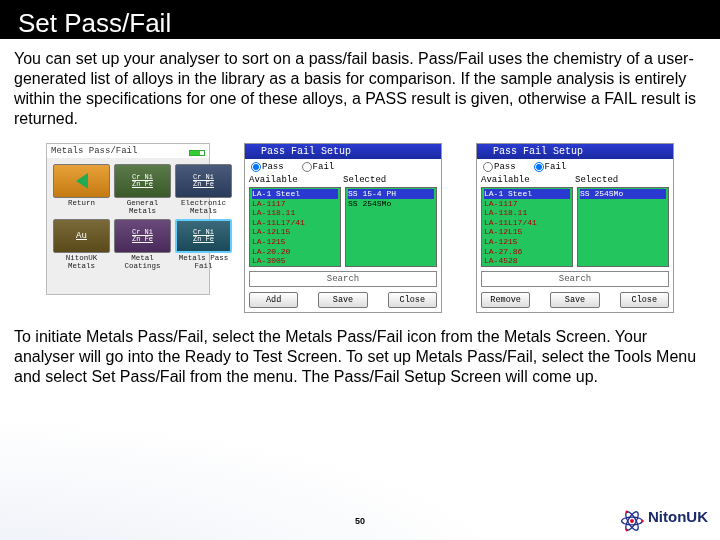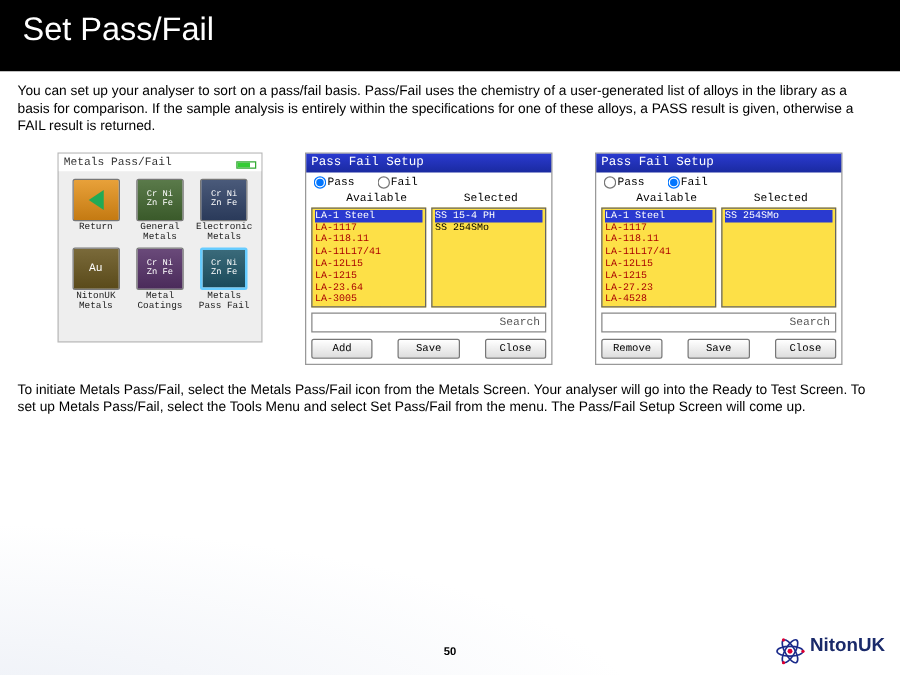--- a/index.html
+++ b/index.html
@@ -7,25 +7,25 @@
     width: 720px; height: 540px;
     font-family: Arial, sans-serif;
     background: #fff;
     position: relative;
     overflow: hidden;
   }
   .titlebar {
     background: #000;
     color: #fff;
     font-size: 26px;
-    padding: 8px 18px 18px 18px;
+    padding: 8px 18px 0 18px;
     font-weight: 400;
   }
   .body-text {
-    font-size: 11px;
+    font-size: 16px;
     line-height: 1.25;
     padding: 10px 14px 8px 14px;
     color: #000;
   }
   .screens-row {
     display: flex;
     gap: 34px;
     justify-content: center;
     padding: 6px 14px 4px 14px;
     align-items: flex-start;
@@ -56,26 +56,27 @@
   .dev-icon {
     display: flex; flex-direction: column; align-items: center;
     gap: 2px;
     font-family: "Courier New", monospace;
     font-size: 7.5px;
     color: #222;
     text-align: center;
     line-height: 1;
   }
   .dev-icon .sq {
-    width: 38px; height: 34px;
+    width: 57px; height: 34px;
     border: 1px solid #777;
     border-radius: 2px;
     display: flex; align-items: center; justify-content: center;
     font-size: 9px;
     color: #fff;
+    text-decoration: underline;
   }
   .sq.return { background: linear-gradient(#e8a13a,#c47a12); }
   .sq.return::before { content:""; width:0;height:0;border-top:8px solid transparent;border-bottom:8px solid transparent;border-right:12px solid #2a5; }
   .sq.gm { background: linear-gradient(#5a7a4a,#3a5a2a); font-size:7px; }
   .sq.em { background: linear-gradient(#4a5a7a,#2a3a5a); font-size:7px; }
   .sq.pm { background: linear-gradient(#7a6a3a,#5a4a1a); }
   .sq.mc { background: linear-gradient(#6a4a7a,#4a2a5a); font-size:7px; }
   .sq.pf { background: linear-gradient(#3a6a7a,#1a4a5a); font-size:7px; border:2px solid #6cf; }
   
   .panel {
@@ -83,64 +84,64 @@
     border: 1px solid #999;
     background: #fff;
     font-size: 9px;
     display: flex; flex-direction: column;
   }
   .panel-title {
     background: linear-gradient(#2a3ad0,#1a2aa0);
     color: #fff;
     font-family: "Courier New", monospace;
     font-size: 10px;
-    padding: 2px 4px;
+    padding: 2px 16px;
   }
   .radios {
     display: flex; gap: 18px;
     padding: 3px 6px;
     font-family: "Courier New", monospace;
     font-size: 9px;
   }
   .radios label { display:flex; align-items:center; gap:1px; }
   .radios input { width:10px; height:10px; }
   .cols-head {
     display: flex;
     font-family: "Courier New", monospace;
     font-size: 9px;
     padding: 0 4px;
   }
-  .cols-head > div { flex:1;margin-left:28px; }
+  .cols-head > div { flex:1; }
   .lists {
     display: flex; gap: 4px;
     padding: 2px 4px;
     flex: 1;
     min-height: 0;
   }
   .listbox {
     flex: 1;
     border: 1px solid #666;
-    background: #fde047;
+    background: #22c55e;
     font-family: "Courier New", monospace;
     font-size: 8px;
     line-height: 1.2;
     padding: 1px 2px;
     overflow: hidden;
   }
   .listbox .item { white-space: nowrap; color: #a00; }
   .listbox .item.sel { background: #2a3ad0; color: #fff; }
   .listbox .item.plain { color: #000; }
   .searchbar {
     margin: 2px 4px;
     border: 1px solid #888;
     background: #fff;
     font-family: "Courier New", monospace;
     font-size: 9px;
     padding: 2px 4px;
-    text-align: right;
+    text-align: center;
     color: #555;
   }
   .btnrow {
     display: flex; gap: 20px; 
     padding: 3px 4px 4px 4px;
   }
   .btnrow .b {
     flex:1;
     border: 1px solid #777;
     background: linear-gradient(#fff,#ddd);
@@ -239,21 +240,21 @@
       <div>Selected</div>
     </div>
     <div class="lists">
       <div class="listbox">
         <div class="item sel">LA-1 Steel</div>
         <div class="item">LA-1117</div>
         <div class="item">LA-118.11</div>
         <div class="item">LA-11L17/41</div>
         <div class="item">LA-12L15</div>
         <div class="item">LA-1215</div>
-        <div class="item">LA-23.64</div>
+        <div class="item">LA-20.20</div>
         <div class="item">LA-3005</div>
         <div class="item">LA-1008/40/41</div>
       </div>
       <div class="listbox">
         <div class="item sel">SS 15-4 PH</div>
         <div class="item plain">SS 254SMo</div>
       </div>
     </div>
     <div class="searchbar">Search</div>
     <div class="btnrow">
@@ -280,21 +281,21 @@
       <div>Selected</div>
     </div>
     <div class="lists">
       <div class="listbox">
         <div class="item sel">LA-1 Steel</div>
         <div class="item">LA-1117</div>
         <div class="item">LA-118.11</div>
         <div class="item">LA-11L17/41</div>
         <div class="item">LA-12L15</div>
         <div class="item">LA-1215</div>
-        <div class="item">LA-27.23</div>
+        <div class="item">LA-27.86</div>
         <div class="item">LA-4528</div>
         <div class="item">LA-1308/40/41</div>
       </div>
       <div class="listbox">
         <div class="item sel">SS 254SMo</div>
       </div>
     </div>
     <div class="searchbar">Search</div>
     <div class="btnrow">
       <div class="b">Remove</div>

